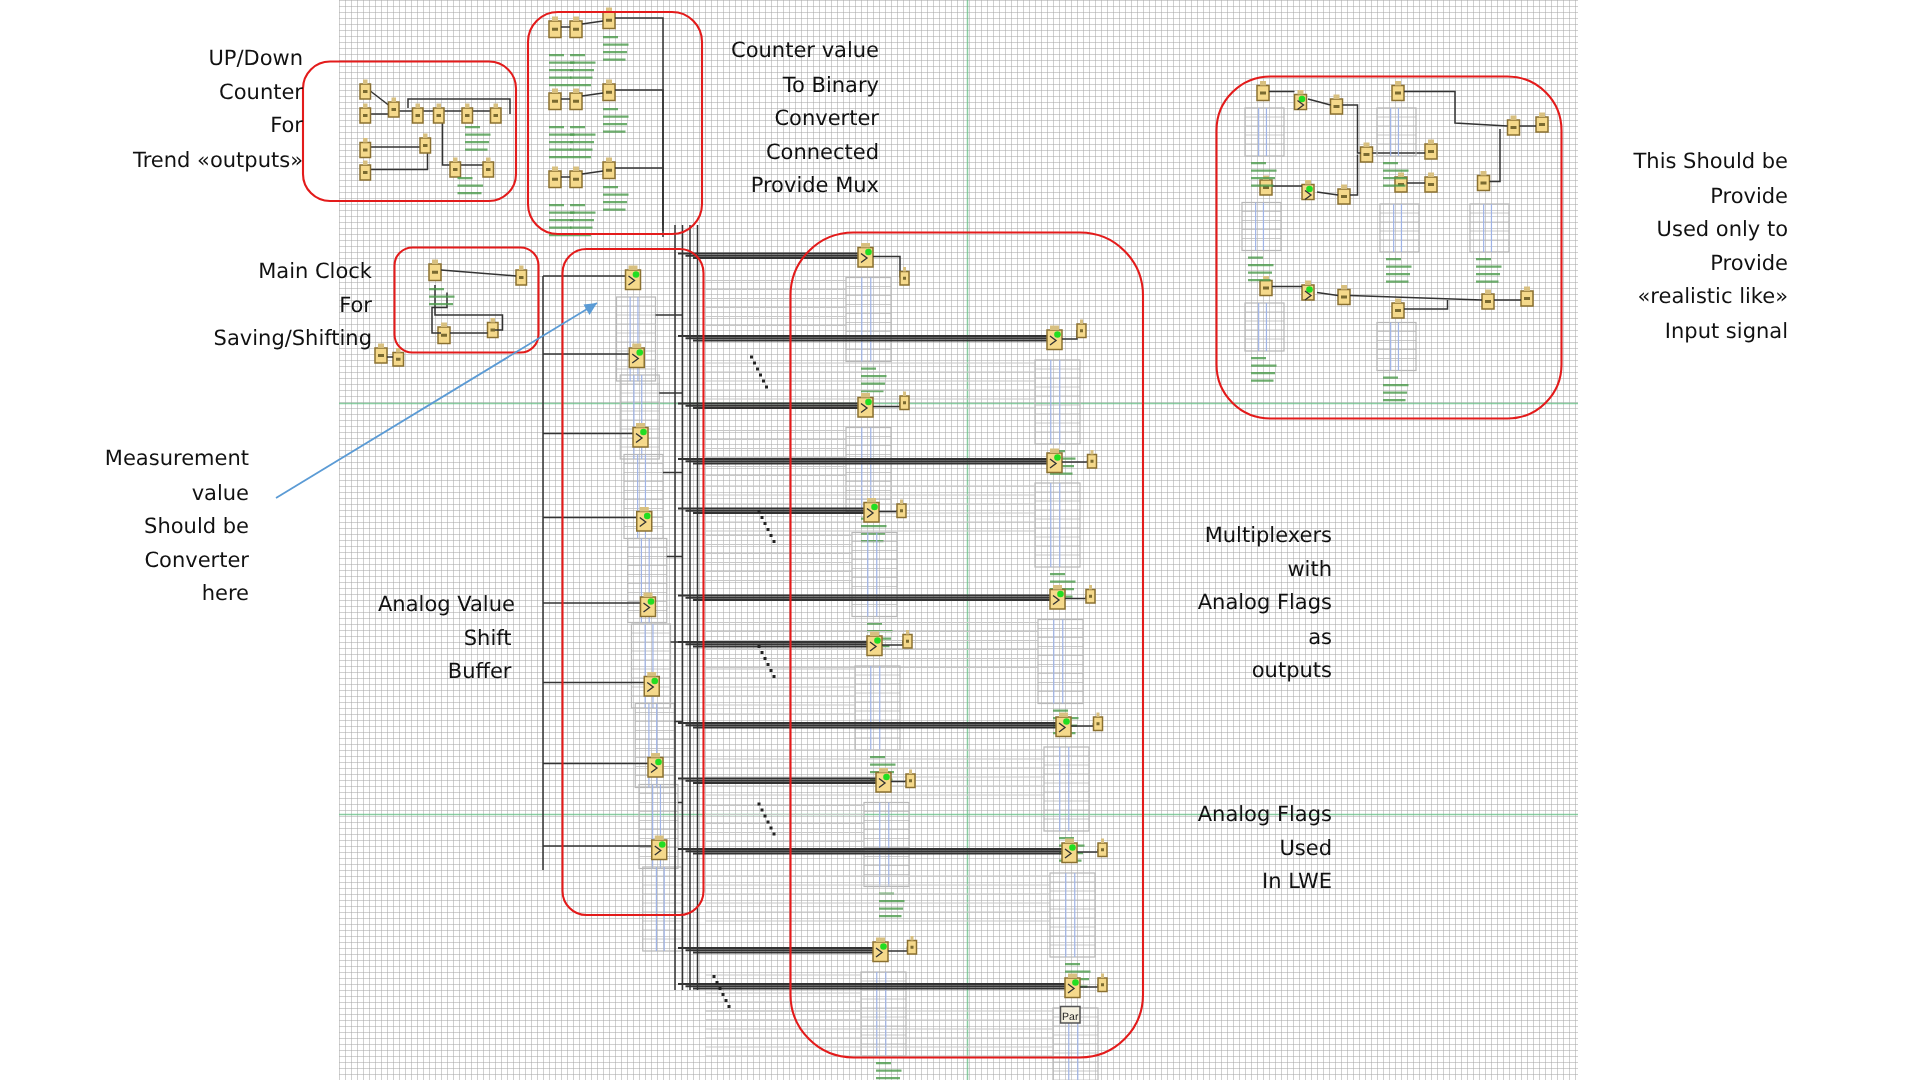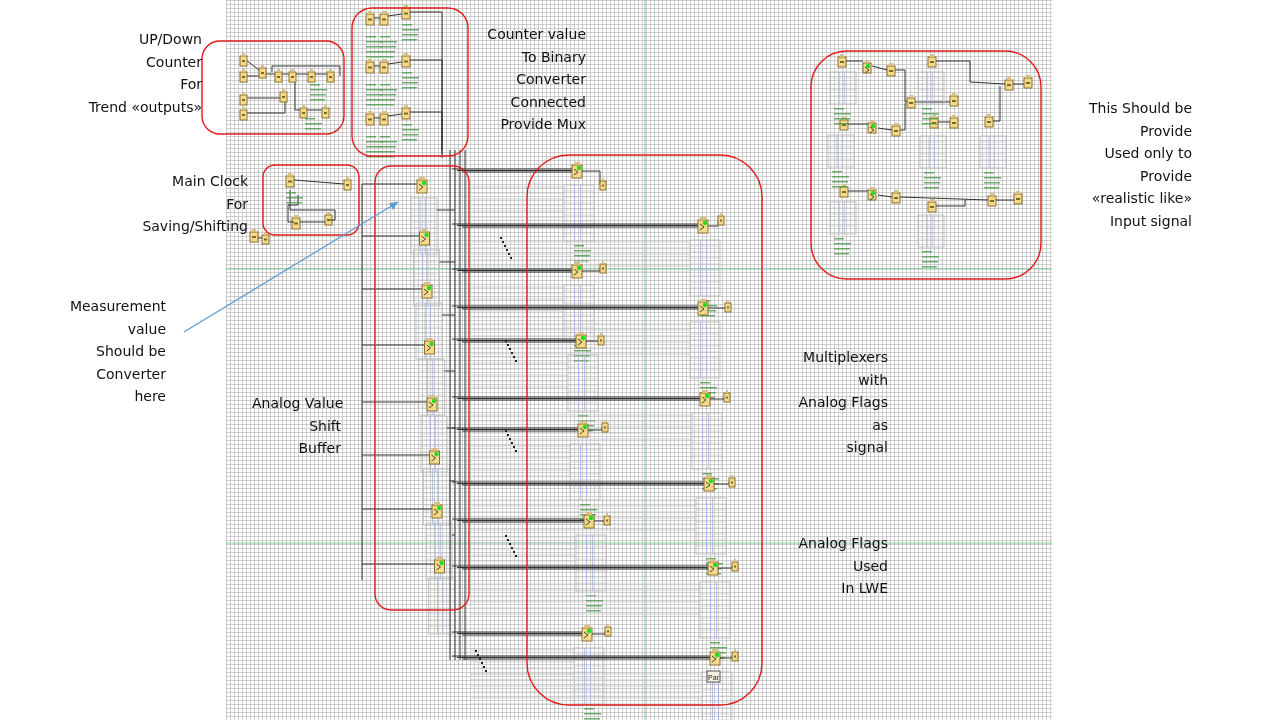--- a/index.html
+++ b/index.html
@@ -1145,21 +1145,21 @@
 <div class="note" style="left:252px; top:392px; width:89px;">
   <span>Analog Value</span>
   <span>Shift</span>
   <span>Buffer</span>
 </div>
 <div class="note" style="left:780px; top:346px; width:108px;">
   <span>Multiplexers</span>
   <span>with</span>
   <span>Analog Flags</span>
   <span>as</span>
-  <span>signal</span>
+  <span>outputs</span>
 </div>
 <div class="note" style="left:780px; top:532px; width:108px;">
   <span>Analog Flags</span>
   <span>Used</span>
   <span>In LWE</span>
 </div>
 <div class="note" style="left:1052px; top:97px; width:120px;padding-left:20px;">
   <span>This Should be</span>
   <span>Provide</span>
   <span>Used only to</span>

